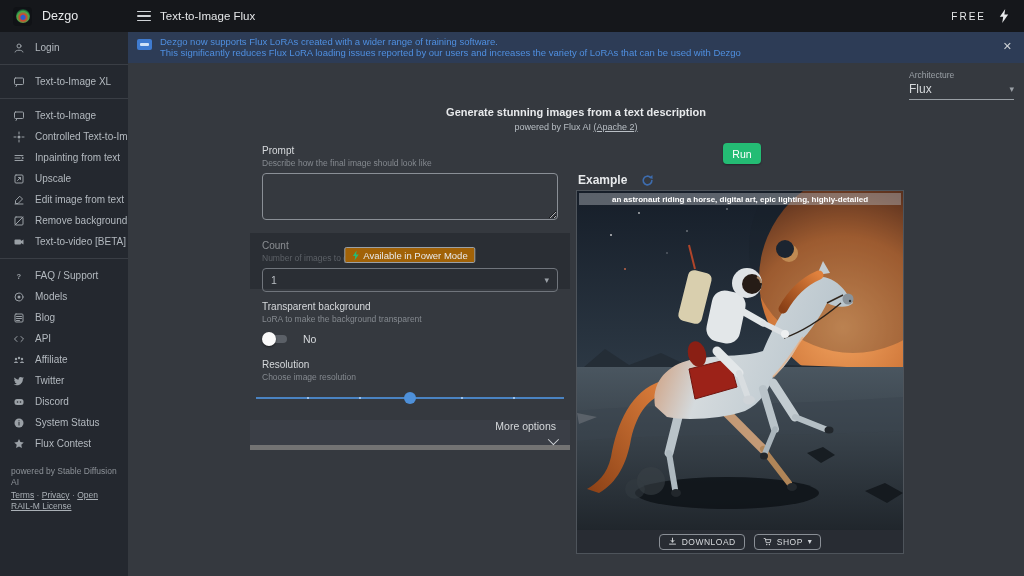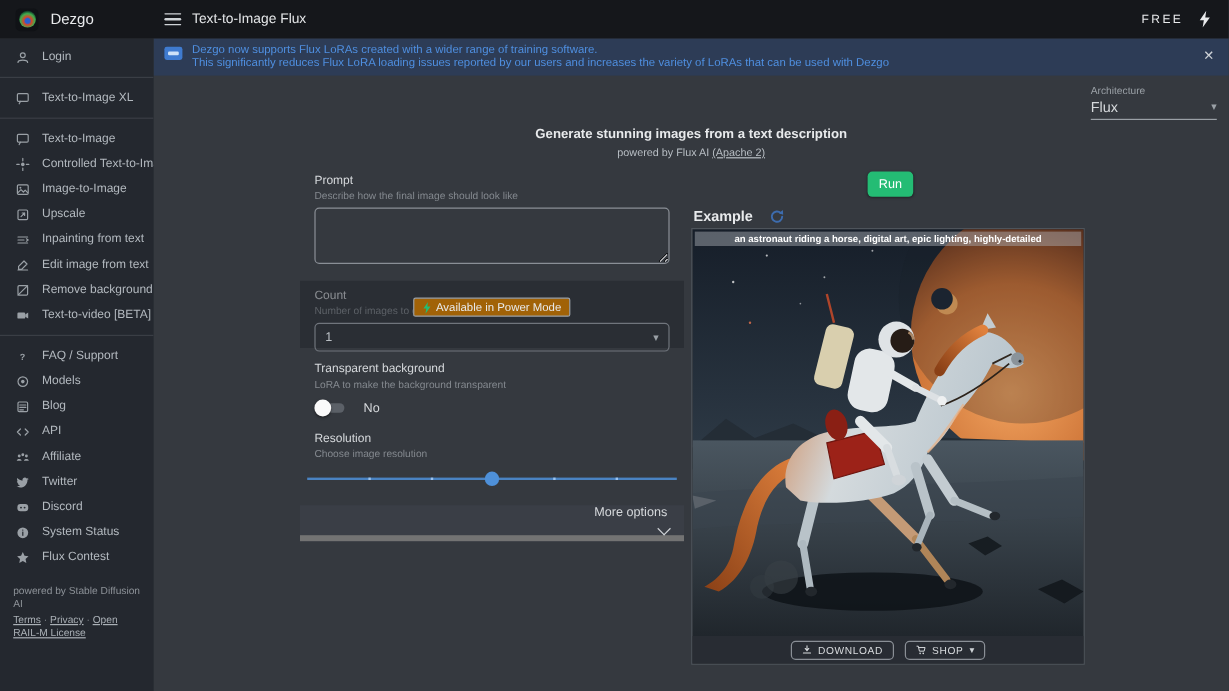--- a/index.html
+++ b/index.html
@@ -176,38 +176,30 @@
     </div>
     <div class="side-item">
       <svg viewBox="0 0 24 24" width="12" height="12">
         <circle class="icon-fill" cx="12" cy="12" r="3"></circle>
         <path class="icon-stroke" d="M12,2v4M12,18v4M2,12h4M18,12h4"></path>
       </svg>
       <span>Controlled Text-to-Image</span>
     </div>
     <div class="side-item">
       <svg viewBox="0 0 24 24" width="12" height="12">
-        <rect class="icon-stroke" x="3" y="4" width="18" height="16" rx="2"></rect>
-        <circle class="icon-fill" cx="8" cy="9" r="1.6"></circle>
-          <path class="icon-stroke" d="M4,17l5-5 4,4 3-3 4,4"></path>
-      </svg>
-      <span>Image-to-Image</span>
+        <path class="icon-stroke" d="M4,7h16M4,12h10M4,17h16M18,10l3,2-3,2"></path>
+      </svg>
+      <span>Inpainting from text</span>
     </div>
     <div class="side-item">
       <svg viewBox="0 0 24 24" width="12" height="12">
         <rect class="icon-stroke" x="4" y="4" width="16" height="16" rx="2"></rect>
         <path class="icon-stroke" d="M9,15l6-6M15,13V9h-4"></path>
       </svg>
       <span>Upscale</span>
-    </div>
-    <div class="side-item">
-      <svg viewBox="0 0 24 24" width="12" height="12">
-        <path class="icon-stroke" d="M4,7h16M4,12h10M4,17h16M18,10l3,2-3,2"></path>
-      </svg>
-      <span>Inpainting from text</span>
     </div>
     <div class="side-item">
       <svg viewBox="0 0 24 24" width="12" height="12">
         <path class="icon-stroke" d="M4,20h16M14,5l5,5-9,9H5v-5z"></path>
       </svg>
       <span>Edit image from text</span>
     </div>
     <div class="side-item">
       <svg viewBox="0 0 24 24" width="12" height="12">
         <rect class="icon-stroke" x="4" y="4" width="16" height="16" rx="2"></rect>

